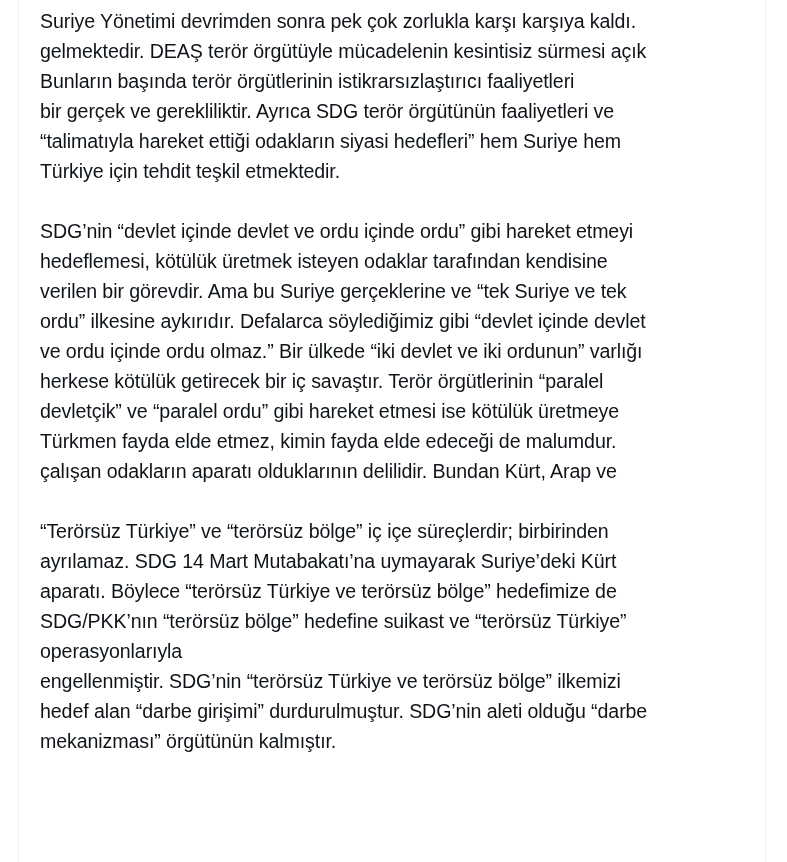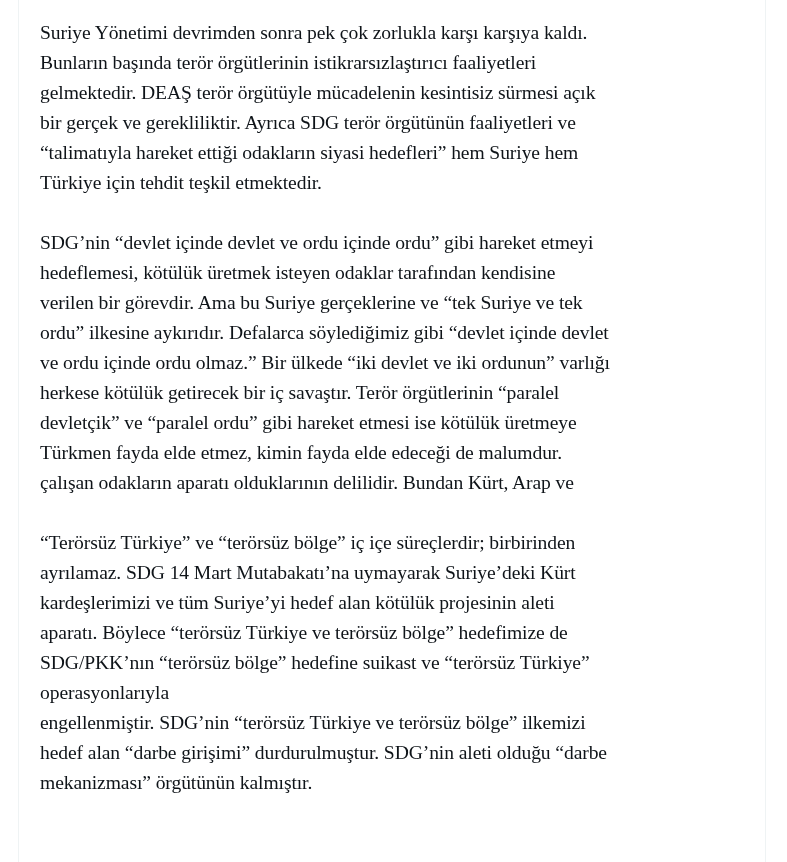--- a/index.html
+++ b/index.html
@@ -29,60 +29,58 @@
       left: 21px;
       top: 8px;
       width: 712px;
       font-family: "Liberation Sans", sans-serif;
       font-size: 19.6px;
       line-height: 30px;
       color: #0f1419;
       letter-spacing: -0.1px;
     }
     .paragraph {
-      margin: 12px 0 30px 0;
+      margin: 0 0 30px 0;
       white-space: normal;
-      font-family: Liberation Serif, serif;
     }
     .line {
       display: block;
       white-space: nowrap;
     }
   </style>
 </head>
 <body>
 
 <div class="post-card">
   <div class="post-body">
 
     <p class="paragraph">
       <span class="line">Suriye Yönetimi devrimden sonra pek çok zorlukla karşı karşıya kaldı.</span>
+      <span class="line">gelmektedir. DEAŞ terör örgütüyle mücadelenin kesintisiz sürmesi açık</span>
       <span class="line">Bunların başında terör örgütlerinin istikrarsızlaştırıcı faaliyetleri</span>
-      <span class="line">gelmektedir. DEAŞ terör örgütüyle mücadelenin kesintisiz sürmesi açık</span>
       <span class="line">bir gerçek ve gerekliliktir. Ayrıca SDG terör örgütünün faaliyetleri ve</span>
       <span class="line">“talimatıyla hareket ettiği odakların siyasi hedefleri” hem Suriye hem</span>
       <span class="line">Türkiye için tehdit teşkil etmektedir.</span>
     </p>
 
     <p class="paragraph">
       <span class="line">SDG’nin “devlet içinde devlet ve ordu içinde ordu” gibi hareket etmeyi</span>
       <span class="line">hedeflemesi, kötülük üretmek isteyen odaklar tarafından kendisine</span>
       <span class="line">verilen bir görevdir. Ama bu Suriye gerçeklerine ve “tek Suriye ve tek</span>
       <span class="line">ordu” ilkesine aykırıdır. Defalarca söylediğimiz gibi “devlet içinde devlet</span>
       <span class="line">ve ordu içinde ordu olmaz.” Bir ülkede “iki devlet ve iki ordunun” varlığı</span>
       <span class="line">herkese kötülük getirecek bir iç savaştır. Terör örgütlerinin “paralel</span>
       <span class="line">devletçik” ve “paralel ordu” gibi hareket etmesi ise kötülük üretmeye</span>
       <span class="line">Türkmen fayda elde etmez, kimin fayda elde edeceği de malumdur.</span>
       <span class="line">çalışan odakların aparatı olduklarının delilidir. Bundan Kürt, Arap ve</span>
     </p>
 
     <p class="paragraph">
       <span class="line">“Terörsüz Türkiye” ve “terörsüz bölge” iç içe süreçlerdir; birbirinden</span>
       <span class="line">ayrılamaz. SDG 14 Mart Mutabakatı’na uymayarak Suriye’deki Kürt</span>
-      <span class="line">kardeşlerimizi ve tüm Suriye’yi hedef alan kötülük projesinin aleti</span>
       <span class="line">aparatı. Böylece “terörsüz Türkiye ve terörsüz bölge” hedefimize de</span>
       <span class="line">SDG/PKK’nın “terörsüz bölge” hedefine suikast ve “terörsüz Türkiye”</span>
       <span class="line">operasyonlarıyla</span>
       <span class="line">engellenmiştir. SDG’nin “terörsüz Türkiye ve terörsüz bölge” ilkemizi</span>
       <span class="line">hedef alan “darbe girişimi” durdurulmuştur. SDG’nin aleti olduğu “darbe</span>
       <span class="line">mekanizması” örgütünün kalmıştır.</span>
     </p>
 
   </div>
 </div>

